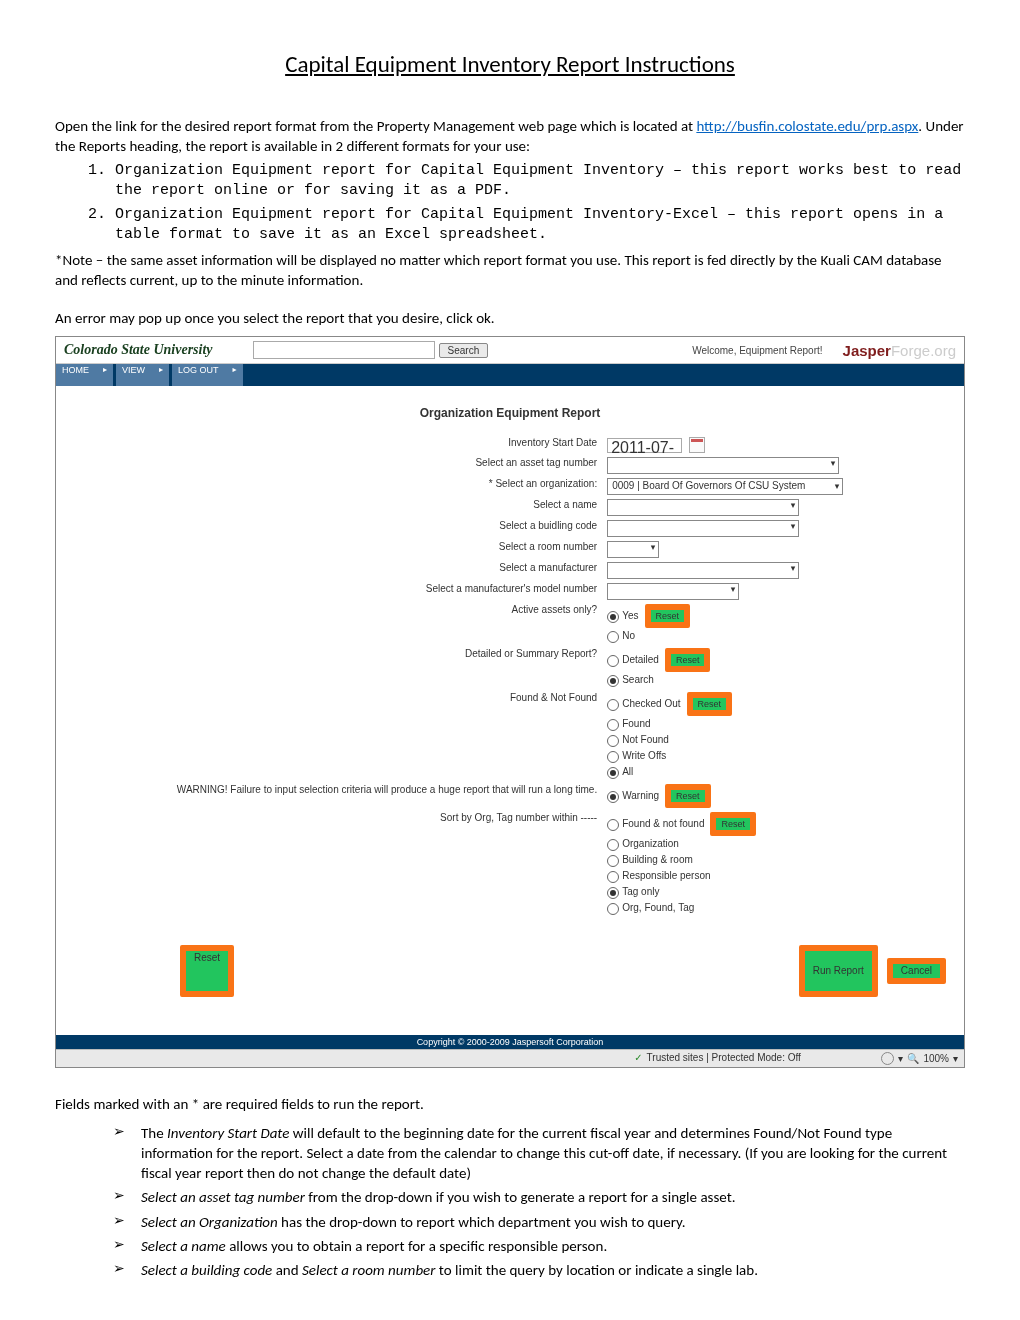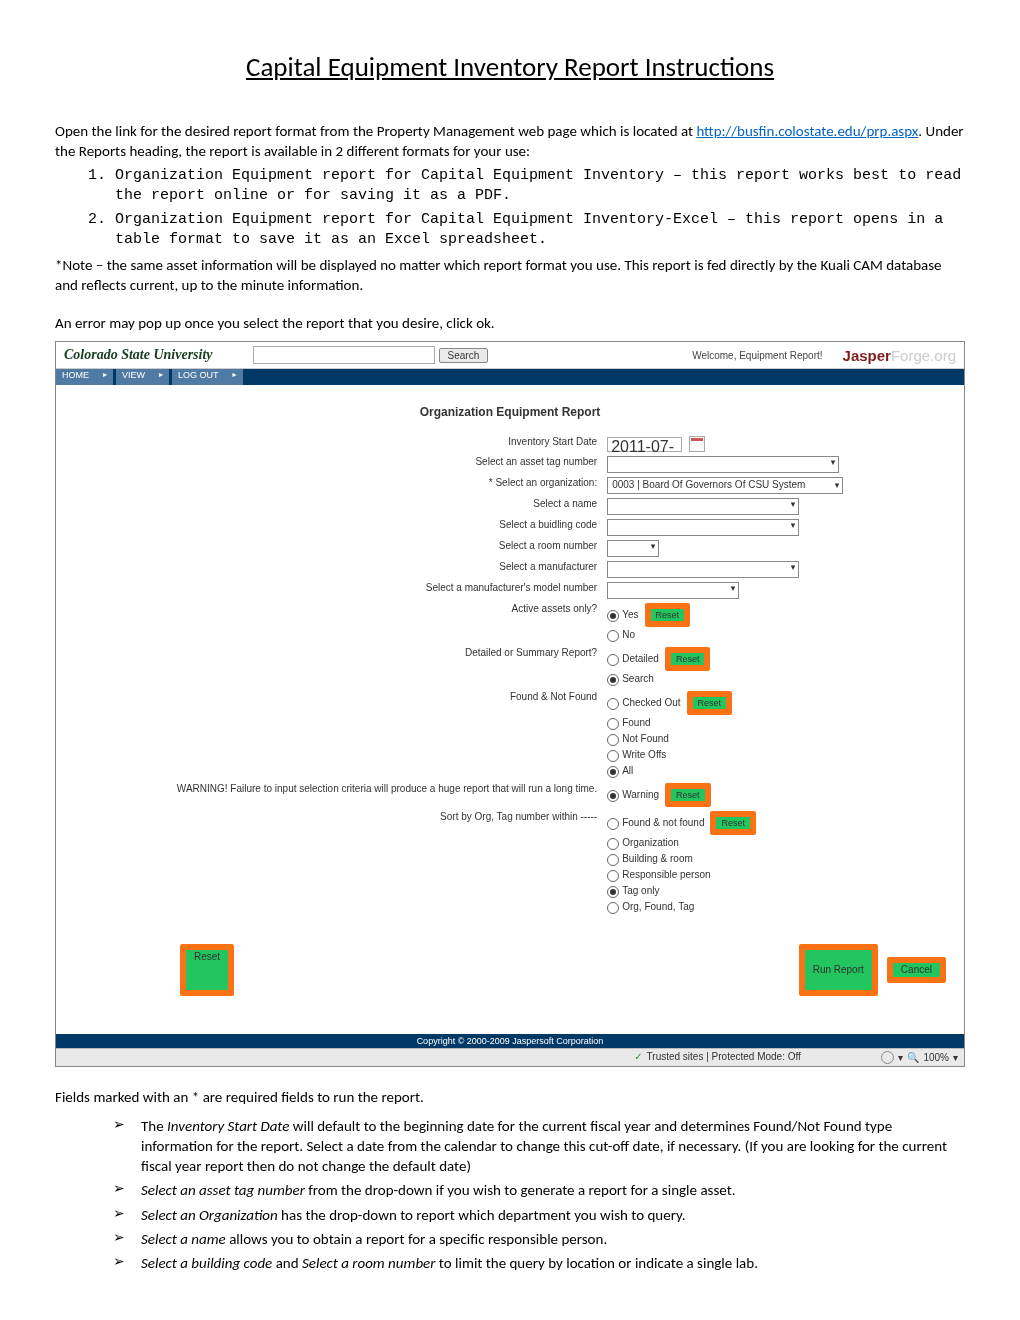--- a/index.html
+++ b/index.html
@@ -6,21 +6,21 @@
     font-family: Calibri, Arial, sans-serif;
     margin: 0;
     padding: 50px 55px;
     font-size: 15px;
     color: #000;
     background: #fff;
     width: 910px;
   }
   h1 {
     text-align: center;
-    font-size: 27px;
+    font-size: 23px;
     text-decoration: underline;
     font-weight: 400;
     margin: 0 0 38px 0;
   }
   p { margin: 0 0 4px 0; line-height: 1.35; }
   a.link { color: #0563C1; text-decoration: underline; }
   ol.numlist {
     margin: 4px 0 4px 0;
     padding-left: 60px;
   }
@@ -76,21 +76,21 @@
     margin-right: 20px;
   }
   .jasper {
     font-family: Arial, sans-serif;
     font-size: 15px;
   }
   .jasper .j1 { color: #7f1d1d; font-weight: bold; }
   .jasper .j2 { color: #ccc; }
   .navbar {
     background: #003965;
-    height: 16px;
+    height: 22px;
     display: flex;
   }
   .navbar span {
     background: #4f7aa3;
     color: #fff;
     font-size: 9px;
     padding: 1px 24px 1px 6px;
     border-right: 1px solid #003965;
     margin-right: 2px;
     position: relative;
@@ -161,21 +161,21 @@
     font-size:10px;
     color:#333;
     padding:2px 6px;
     display:flex;
   }
   .statusbar .mid { margin-left:auto; margin-right:80px; }
   .tick { color:#2a8a2a; margin-right:4px; }
   .statusbar .zoom { display:flex; align-items:center; gap:4px; }
   .globeicon { display:inline-block; width:11px; height:11px; border:1px solid #888; border-radius:50%; position:relative; }
   
-  .below { margin-top: 20px; }
+  .below { margin-top: 26px; }
   ul.arrowlist {
     list-style: none;
     margin: 8px 0 0 0;
     padding-left: 58px;
   }
   ul.arrowlist li {
     position: relative;
     padding-left: 28px;
     margin-bottom: 4px;
     line-height: 1.35;
@@ -233,21 +233,21 @@
           <span class="inp inpsm">2011-07-01</span>
           <span class="cal"></span>
         </td>
       </tr>
       <tr>
         <td class="lbl">Select an asset tag number</td>
         <td><span class="sel selns"></span></td>
       </tr>
       <tr>
         <td class="lbl">* Select an organization:</td>
-        <td><span class="sel selw">0003 | Board Of Governors Of CSU System</span></td>
+        <td><span class="sel selw">0009 | Board Of Governors Of CSU System</span></td>
       </tr>
       <tr>
         <td class="lbl">Select a name</td>
         <td><span class="sel selml"></span></td>
       </tr>
       <tr>
         <td class="lbl">Select a buidling code</td>
         <td><span class="sel selml"></span></td>
       </tr>
       <tr>

